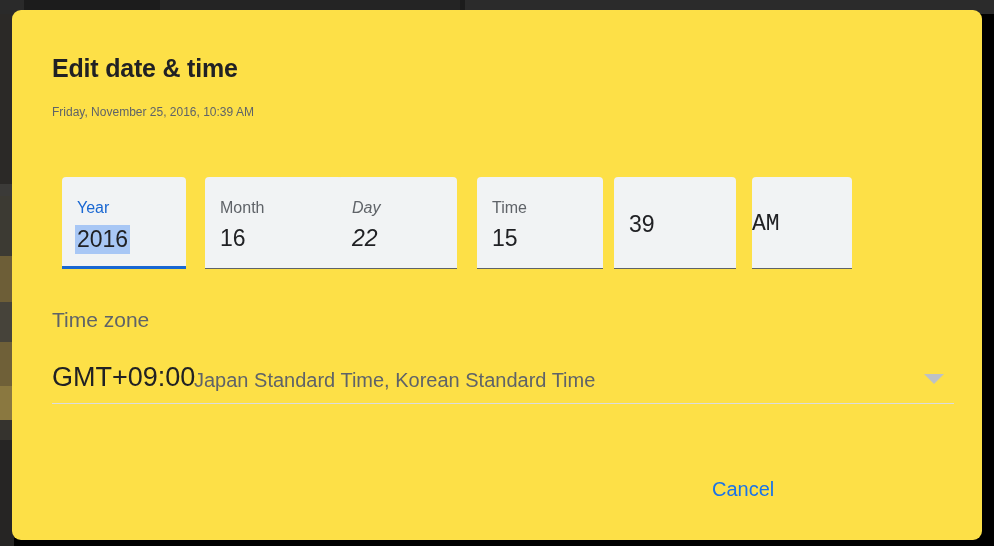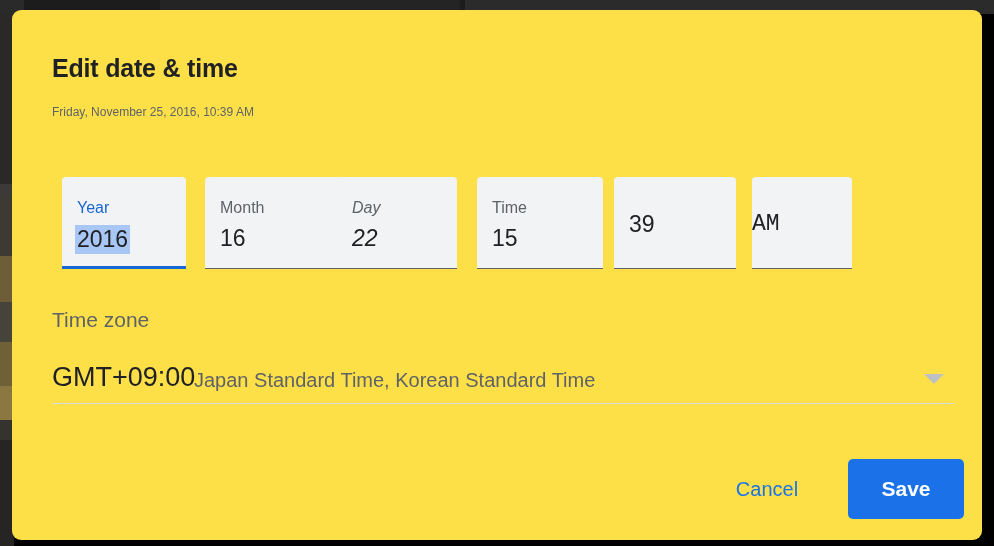--- a/index.html
+++ b/index.html
@@ -202,21 +202,21 @@
   }
 
   
   .cancel-button {
     position: absolute;
     left: 700px;
     top: 458px;
     width: 110px;
     height: 42px;
     line-height: 42px;
-    text-align: center;
+    text-align: left;
     font-size: 20px;
     color: #1a73e8;
     border: none;
     background: transparent;
     border-radius: 4px;
     cursor: pointer;
     font-family: "Liberation Sans", sans-serif;
     padding: 0;
   }
   .save-button {
@@ -309,15 +309,14 @@
 
   <div class="tz-select">
     <span class="tz-offset">GMT+09:00</span>
     <span class="tz-name">Japan Standard Time, Korean Standard Time</span>
     <span class="tz-caret"></span>
     <span class="tz-divider"></span>
   </div>
 
   <button class="cancel-button">Cancel</button>
 
-  <button class="save-button">Save</button>
 
 </div>
 
 </body></html>

